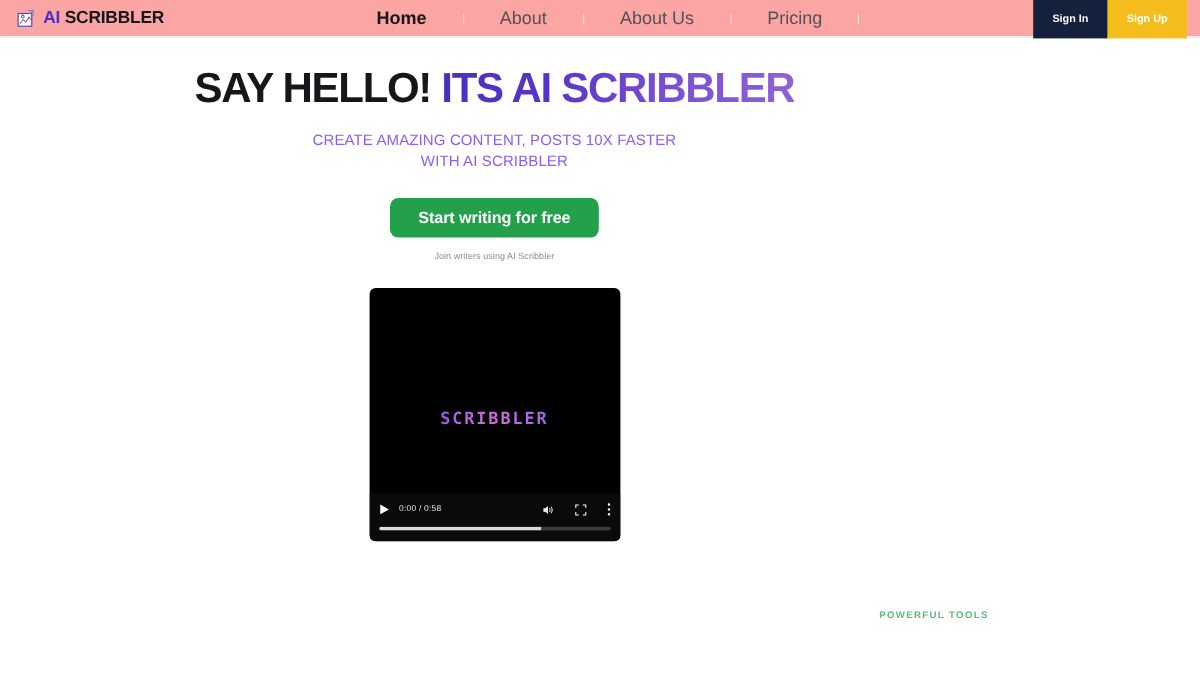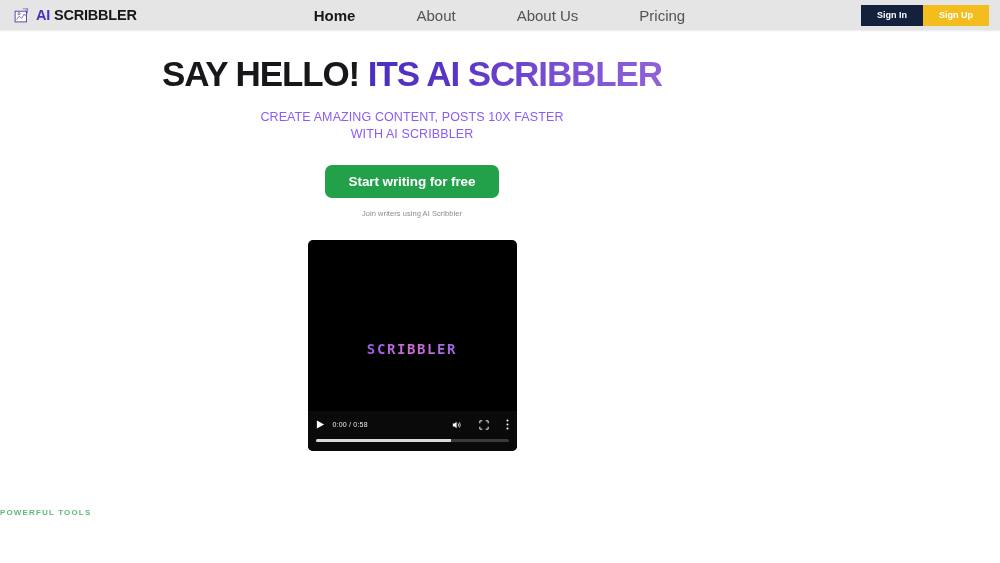--- a/index.html
+++ b/index.html
@@ -10,21 +10,21 @@
     overflow: hidden;
     background: #ffffff;
     font-family: "Liberation Sans", sans-serif;
   }
 
   
   .header {
     position: relative;
     height: 31px;
     width: 1000px;
-    background: #e5e5e5;
+    background: #fca5a5;
     display: flex;
     align-items: center;
     border-bottom: 1px solid #f0eff0;
     box-shadow: 0 1px 2px rgba(0,0,0,0.035);
     z-index: 20;
   }
 
   .brand {
     position: absolute;
     left: 13px;
@@ -86,21 +86,21 @@
     height: 31px;
     display: flex;
     align-items: center;
     gap: 0;
   }
   .btn-signin, .btn-signup {
     font-size: 9px;
     font-weight: 700;
     border: none;
     cursor: pointer;
-    height: 21px;
+    height: 33px;
     line-height: 21px;
     padding: 0 16px;
     font-family: inherit;
     white-space: nowrap;
   }
   .btn-signin { background: #14213d; color: #ffffff; }
   .btn-signup { background: #f2bd1d; color: #ffffff; }
 
   
   .page { width: 824px; }
@@ -232,21 +232,21 @@
     cursor: pointer;
   }
   .vc-bar-fill {
     height: 100%;
     width: 70%;
     background: #d9d9dd;
   }
 
   
   .section {
-    text-align: left;
+    text-align: right;
     margin-top: 57px;
   }
   .eyebrow {
     font-size: 8px;
     font-weight: 700;
     color: #5fb97c;
     letter-spacing: 1.15px;
   }
   .section-title {
     margin-top: 15px;

